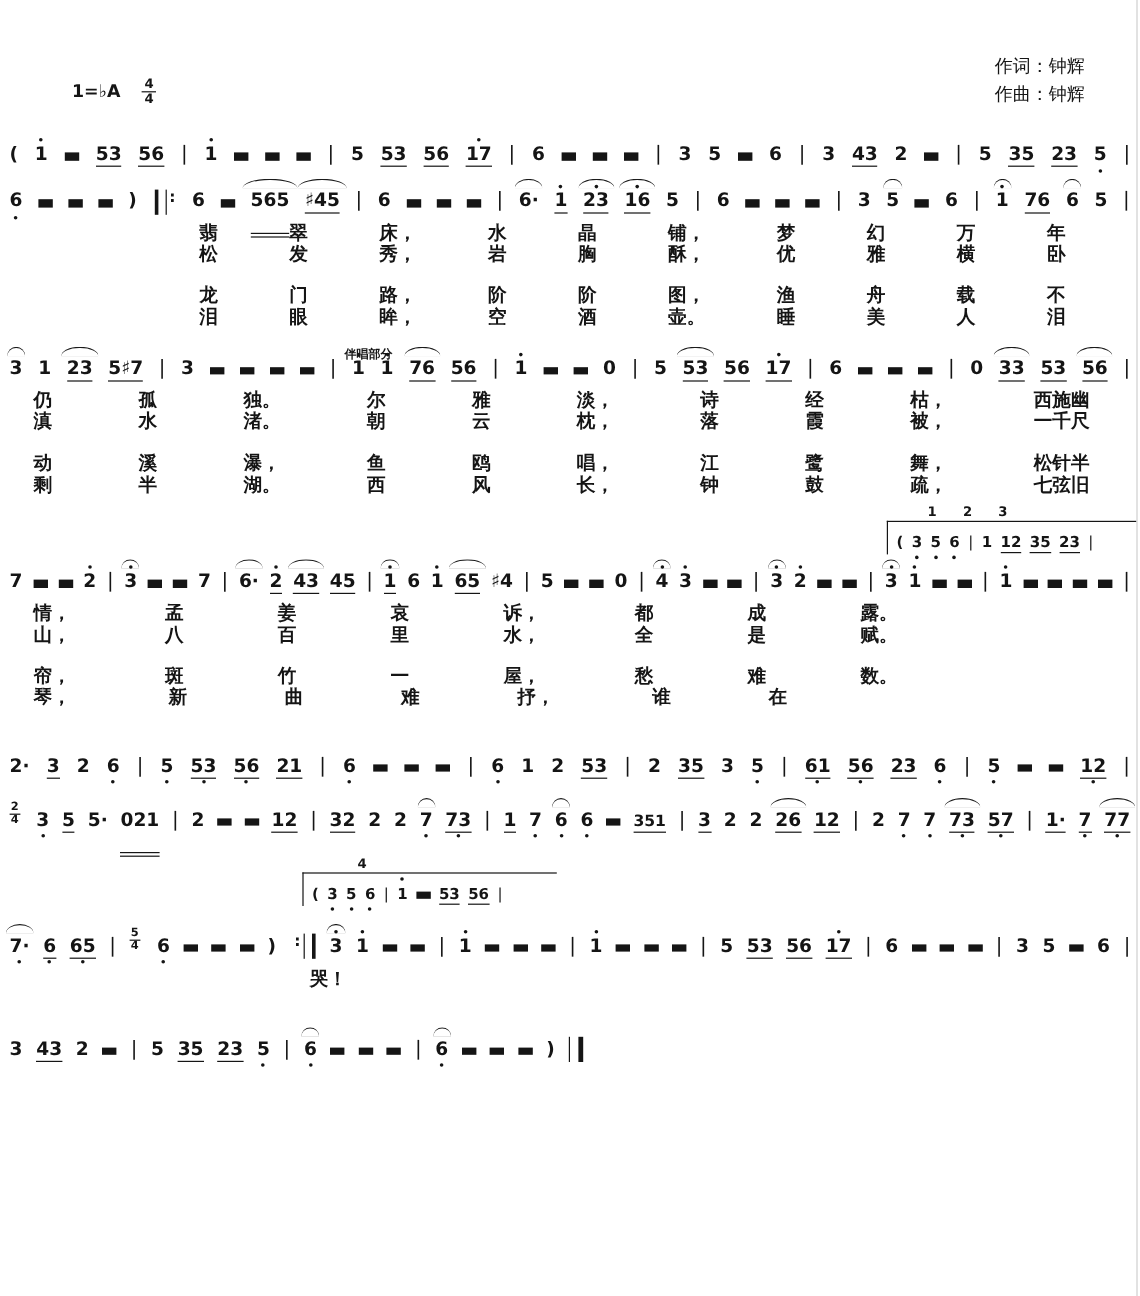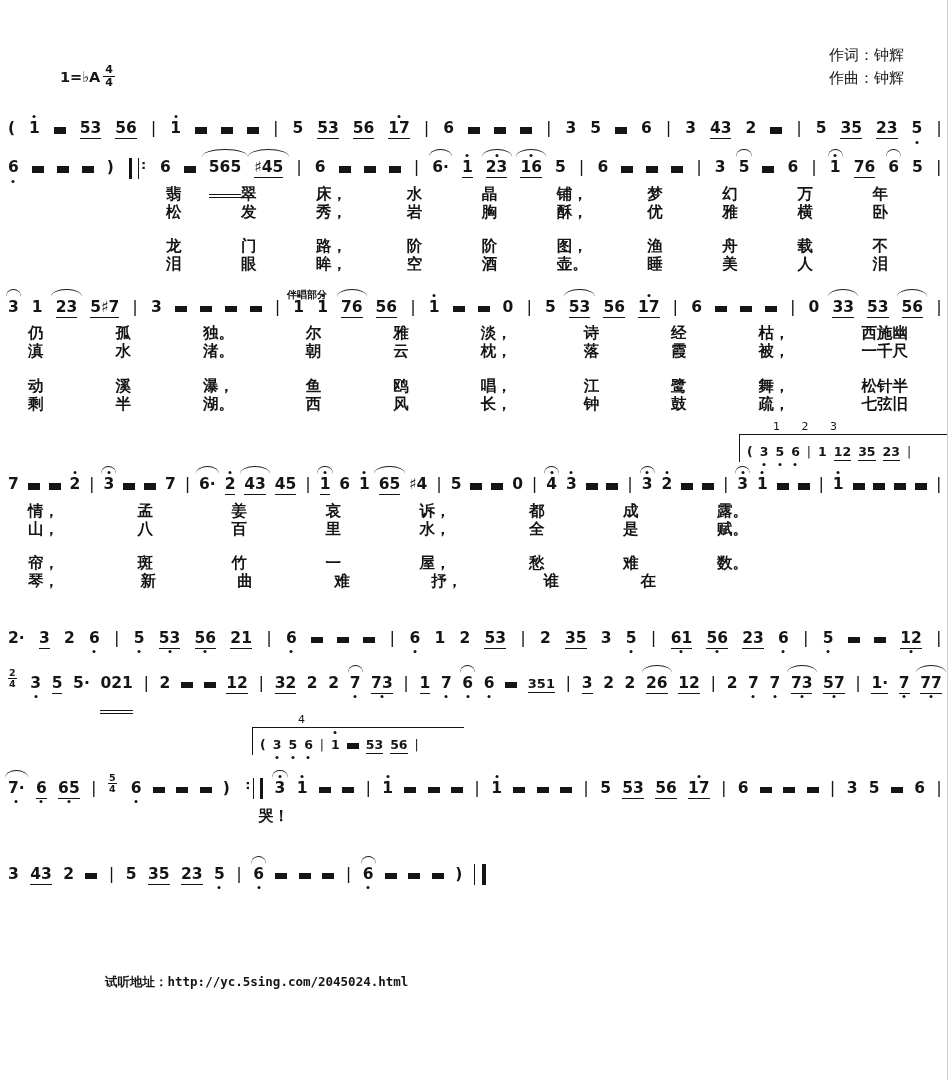--- a/index.html
+++ b/index.html
@@ -7,21 +7,21 @@
         font-family:"DejaVu Sans","Liberation Sans",sans-serif;color:#151515;overflow:hidden;}
   .scan-edge{position:absolute;right:2px;top:0;bottom:0;width:1px;background:#cfcfcf;}
 
   
   .hdr{position:relative;height:106px;}
   .title{margin:0;padding-top:16px;text-align:center;font-size:30px;font-weight:bold;
          letter-spacing:20px;text-indent:20px;}
   .singer{margin-top:13px;text-align:center;font-size:13.5px;font-weight:bold;letter-spacing:3px;}
   .credits{position:absolute;right:46px;top:44px;font-size:15px;font-weight:normal;line-height:1.55;}
   .key-meter{position:absolute;left:60px;top:64px;font-size:14.5px;font-weight:bold;
-             display:flex;align-items:center;gap:3px;}
+             display:flex;align-items:center;gap:18px;}
   .frac{display:inline-flex;flex-direction:column;align-items:center;font-size:11px;line-height:1.1;}
   .frac i{font-style:normal;font-weight:bold;}
   .frac i:first-child{border-bottom:1px solid #151515;padding:0 2px;}
 
   
   .music{display:flex;justify-content:space-between;align-items:flex-end;padding:13px 8px 5px 8px;}
   .tok{position:relative;display:inline-block;line-height:1;padding:1px 0 3px;}
   .txt{font-weight:bold;font-size:15.5px;white-space:nowrap;}
   .u1 .txt{border-bottom:1.6px solid #151515;padding-bottom:1px;}
   .u2 .txt{border-bottom:4px double #151515;padding-bottom:18px;}
@@ -56,21 +56,21 @@
   
   .l3wrap{position:relative;margin-top:12px;}
   .annot{position:absolute;top:3px;left:287px;font-size:10px;font-weight:bold;}
   .sysc{position:relative;padding-top:42px;margin-top:8px;}
   .syse{position:relative;padding-top:46px;margin-top:14px;}
   .volta{position:absolute;top:14px;}
   .voltaC{right:3px;width:208px;}
   .voltaE{left:252px;width:212px;}
   .bracket{border-top:1.5px solid #151515;border-left:1.5px solid #151515;
            display:flex;gap:7px;align-items:flex-end;padding:7px 4px 0 7px;}
-  .volta-label{position:absolute;top:-14px;left:34px;font-size:11px;font-weight:normal;letter-spacing:9px;}
+  .volta-label{position:absolute;top:-14px;left:34px;font-size:11px;font-weight:bold;letter-spacing:9px;}
   .voltaE .volta-label{left:46px;letter-spacing:0;}
   .volta .txt{font-size:12.5px;}
   .cry{margin:2px 0 0 258px;font-size:15.5px;font-weight:bold;}
   .l5{margin-top:26px;}
   .l8wrap{width:52%;margin-top:24px;}
 
   .footer{margin:84px 0 0 105px;font-size:12.5px;font-weight:bold;
           font-family:"DejaVu Sans Mono","DejaVu Sans",monospace;}
 </style>
 </head>
@@ -585,15 +585,14 @@
         <span class="tok bar"><span class="txt">|</span></span>
         <span class="tok"><span class="txt">6</span><i class="dot l"></i><i class="tie"></i></span>
         <span class="tok dash"></span>
         <span class="tok dash"></span>
         <span class="tok dash"></span>
         <span class="tok"><span class="txt">)</span></span>
         <span class="tok fin"></span>
       </div>
   </div>
 
-  <div class="footer">试听地址：http://yc.5sing.com/2045024.html</div>
   <div class="scan-edge"></div>
 </div>
 
 </body></html>

